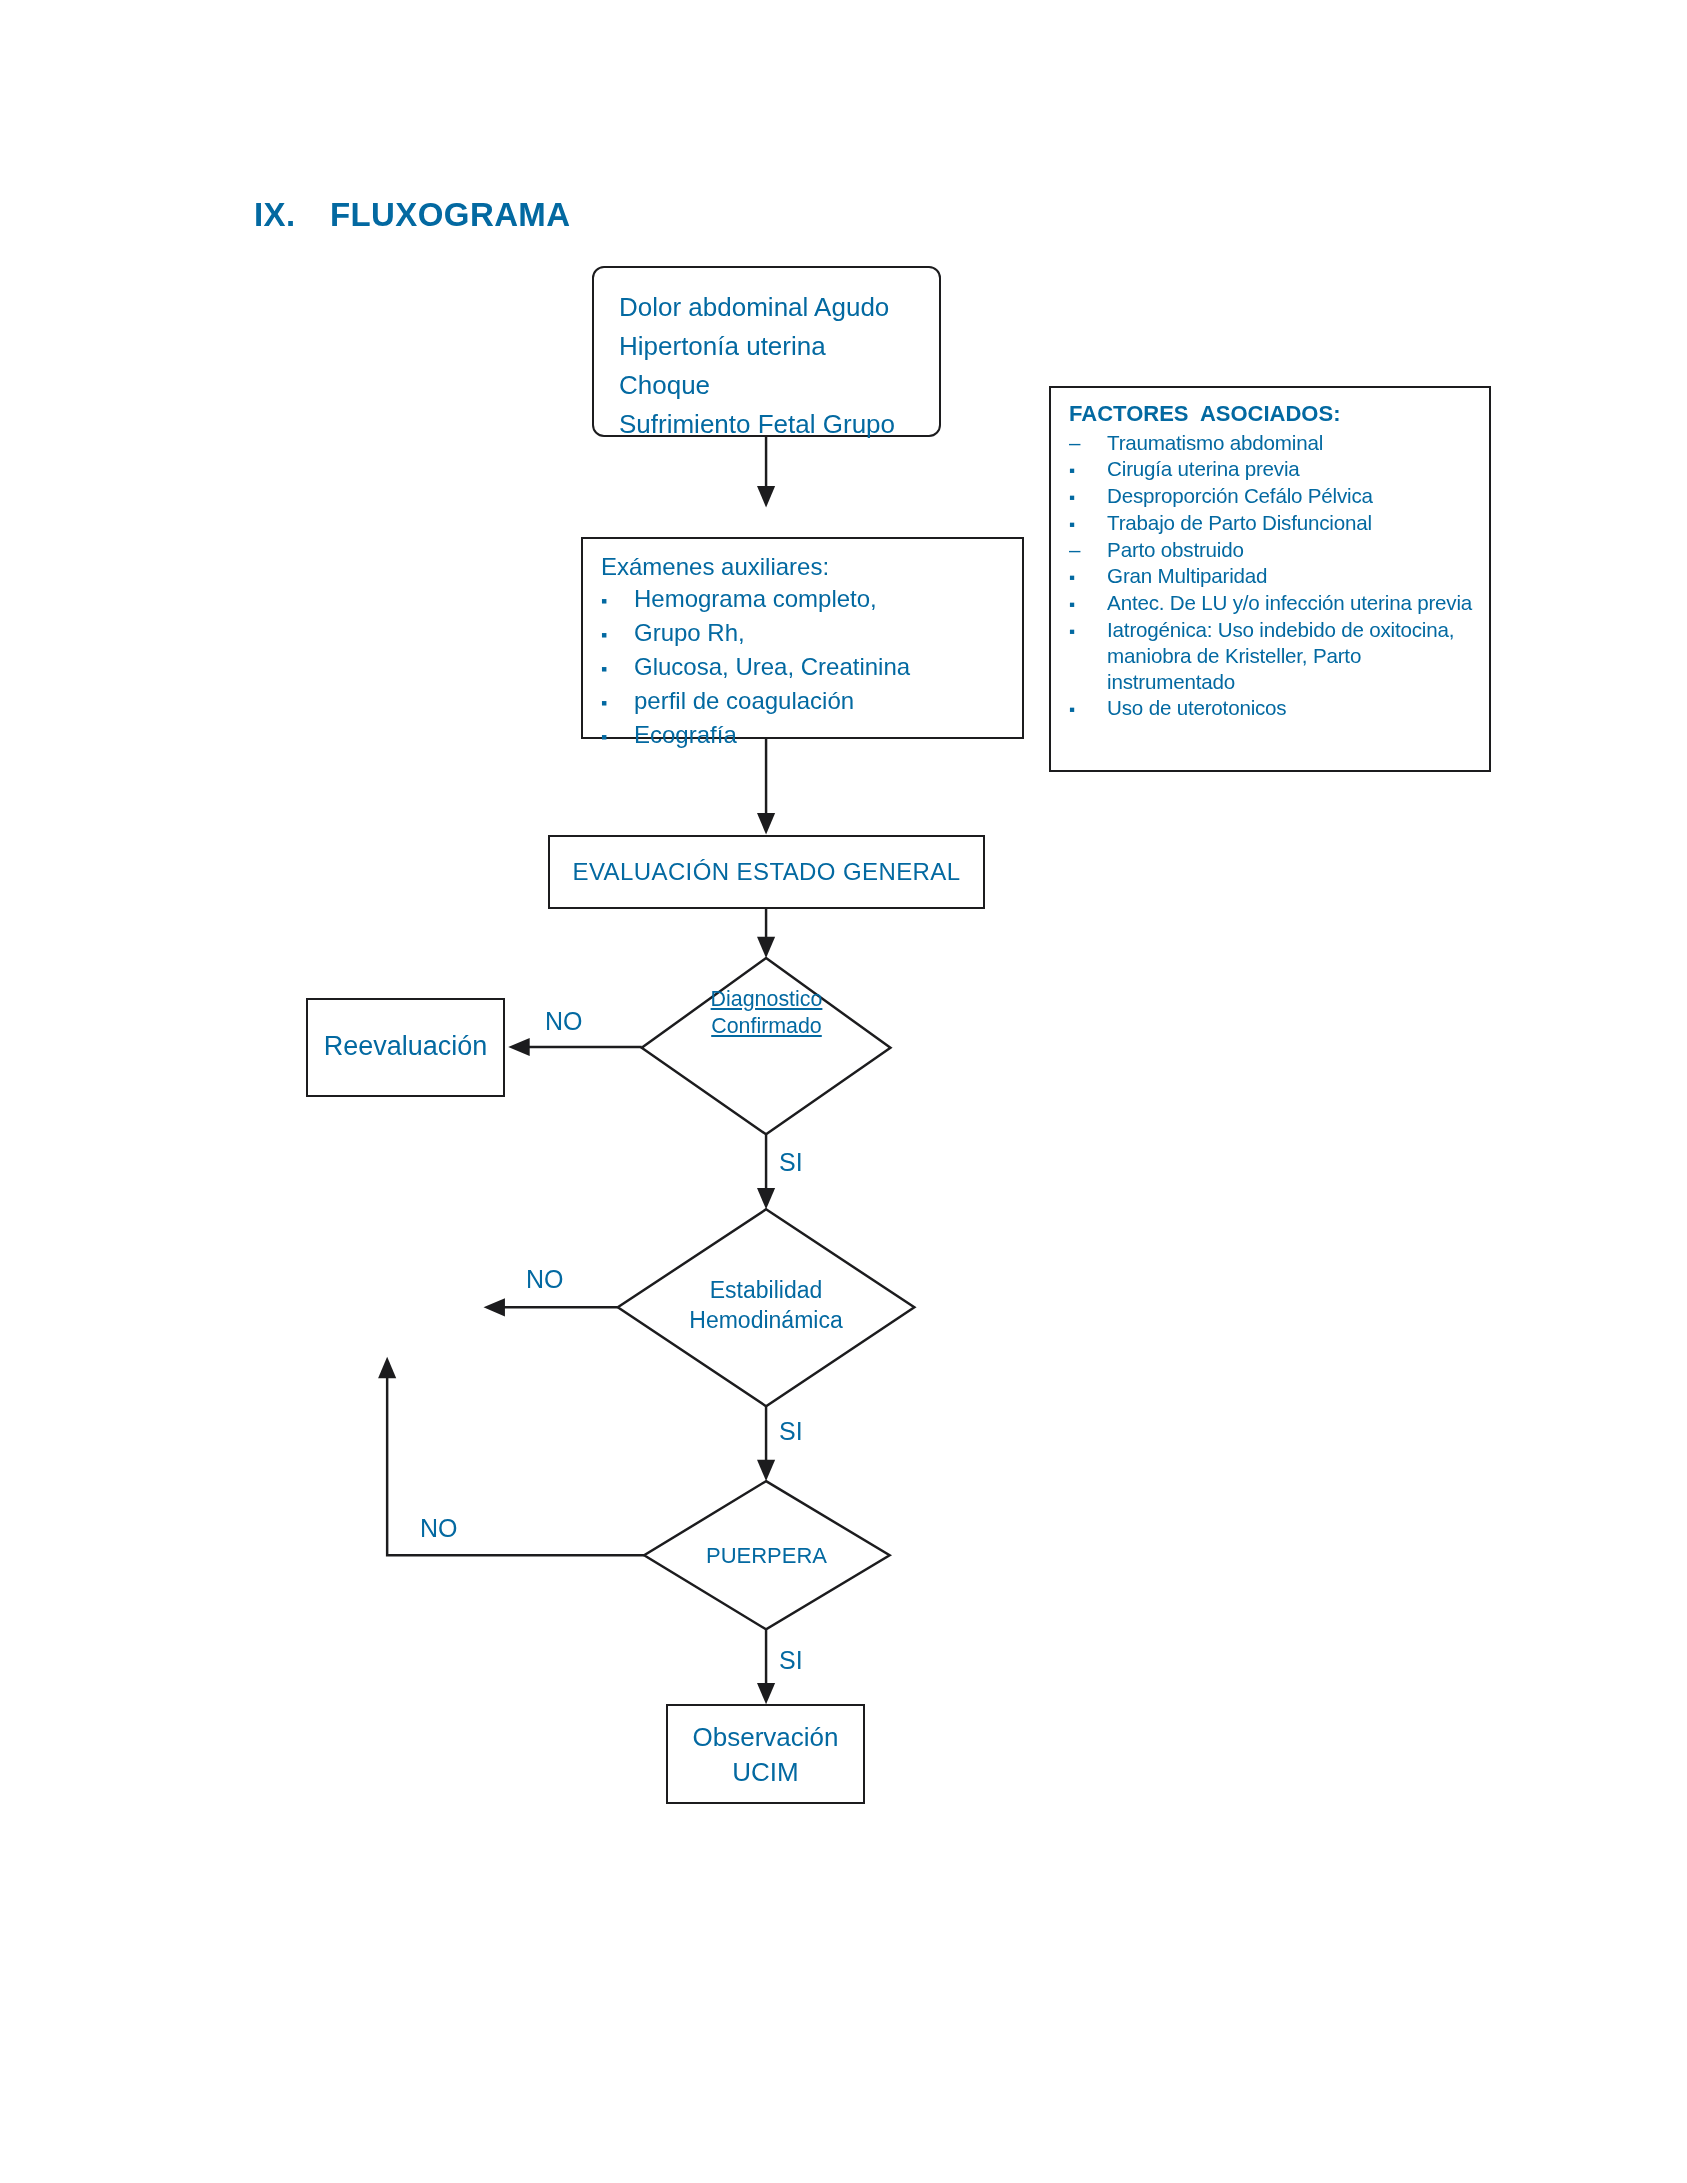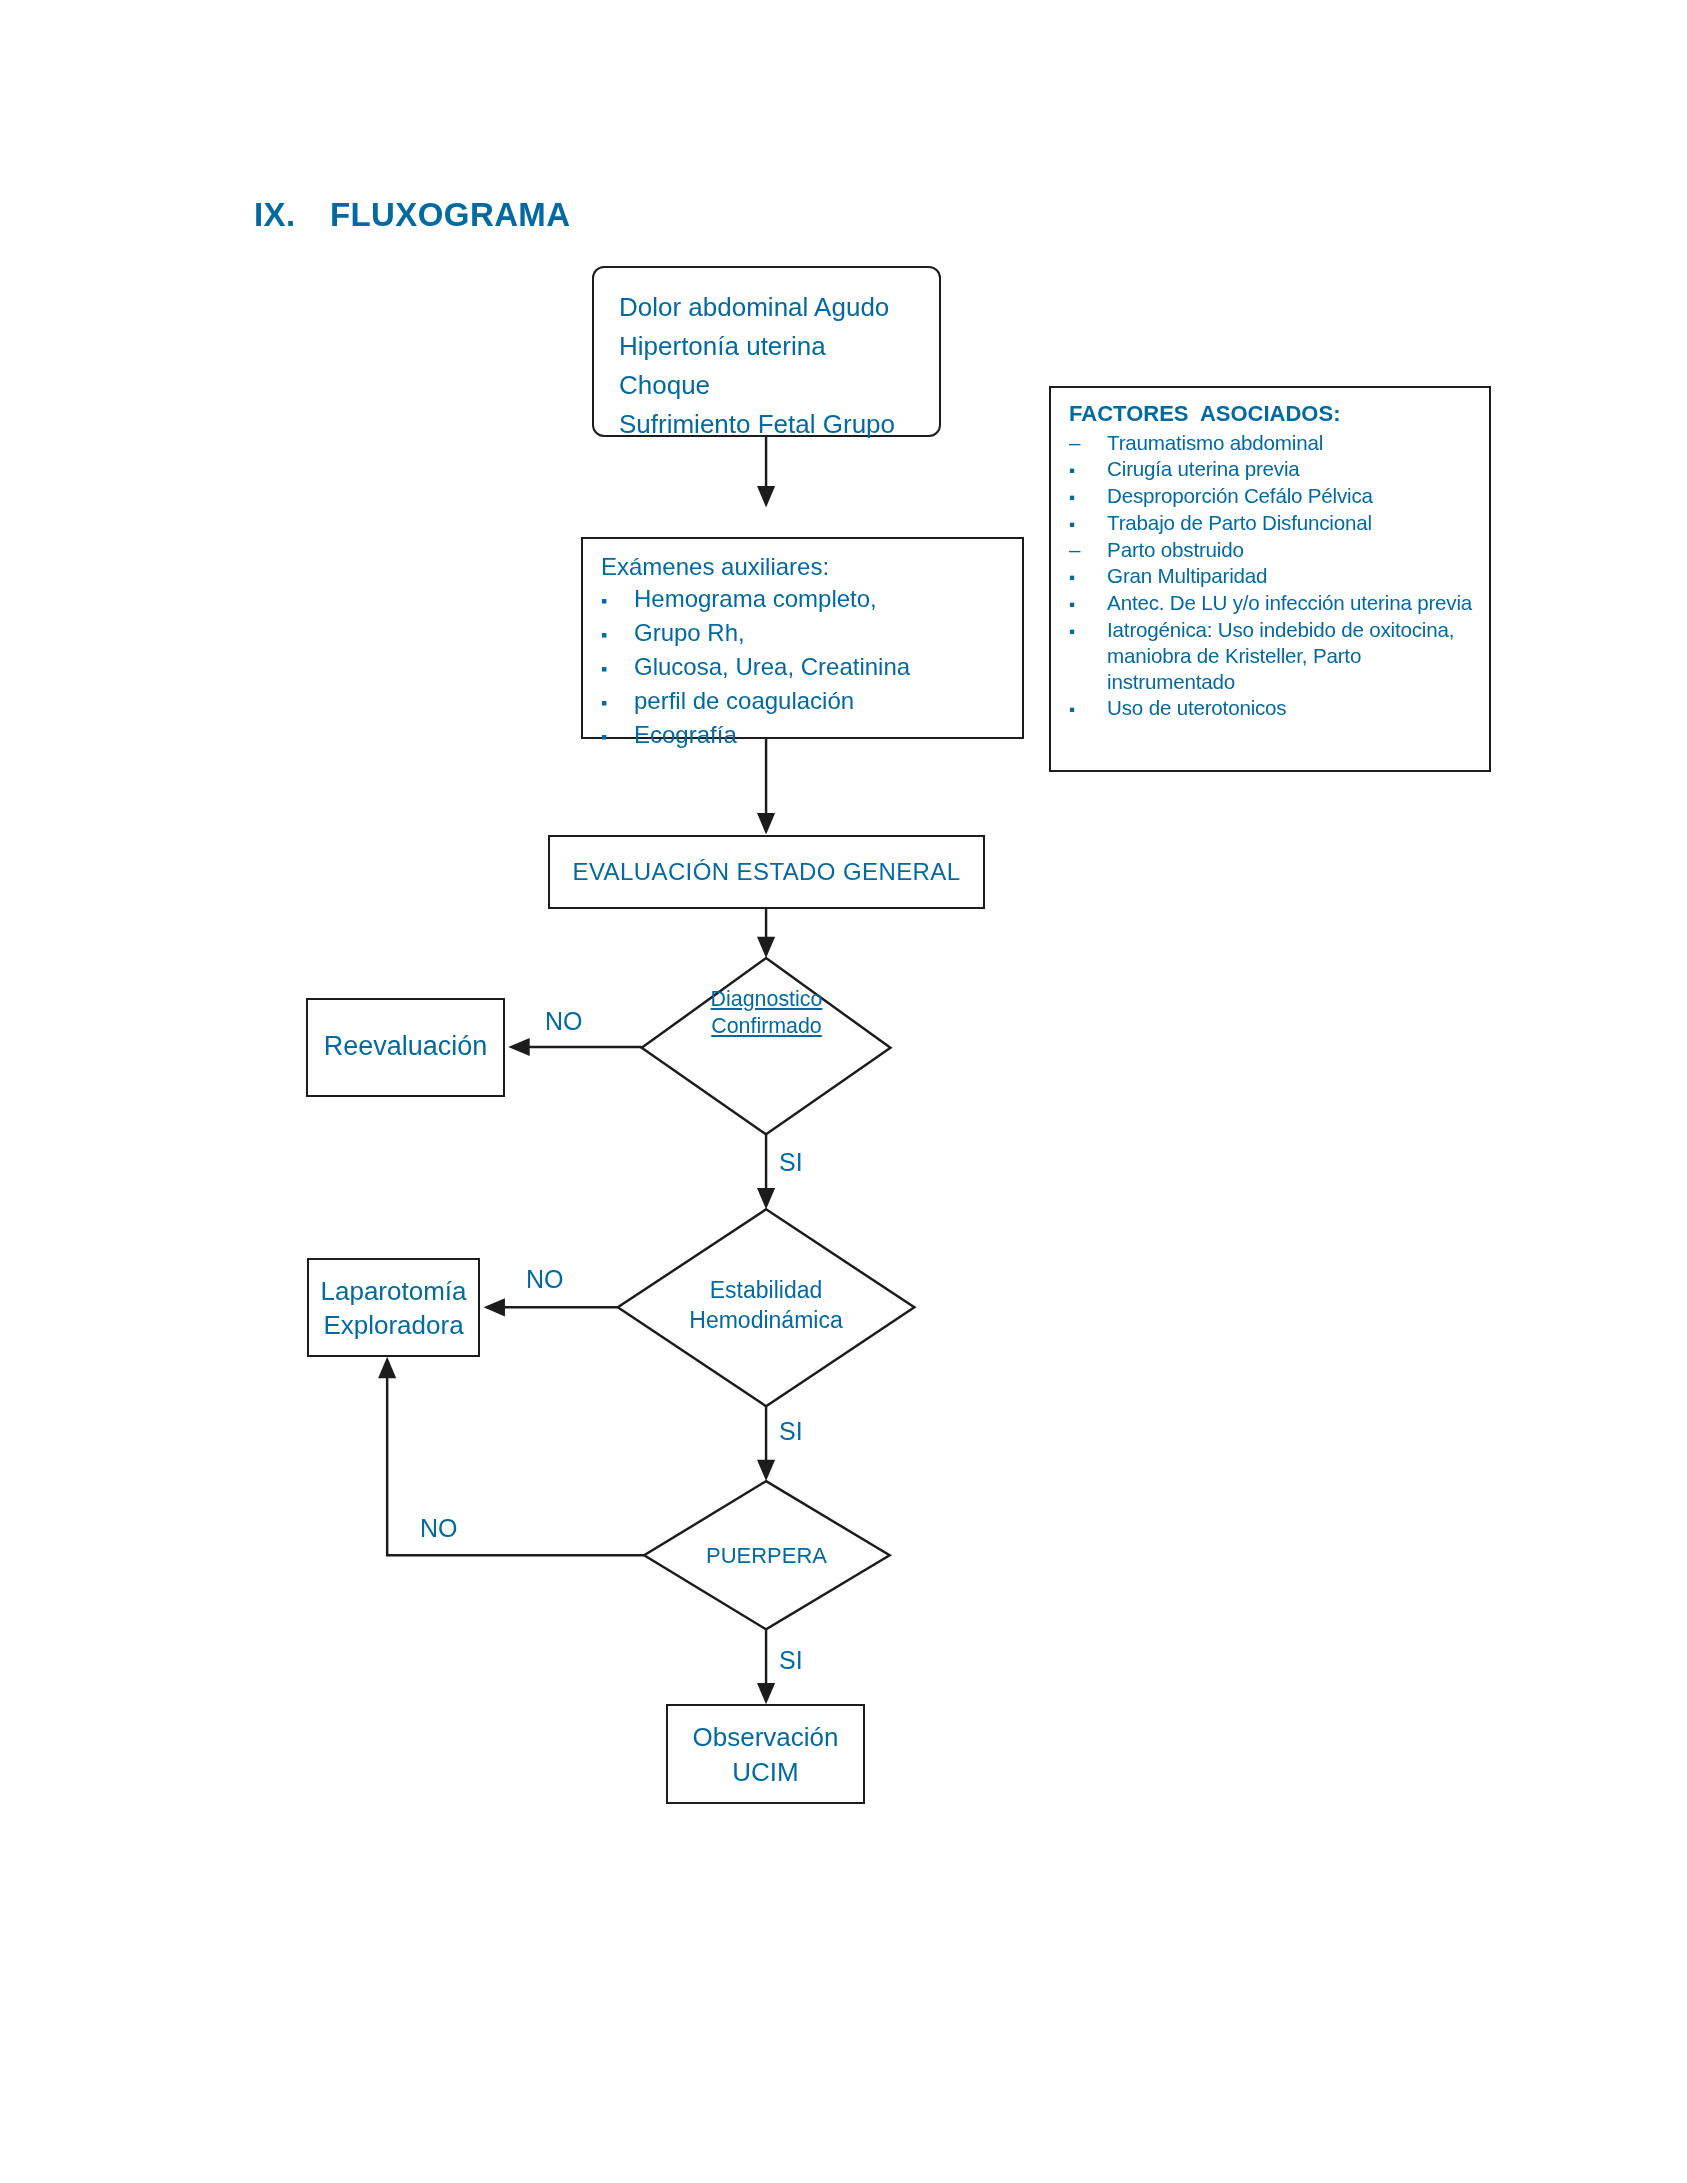--- a/index.html
+++ b/index.html
@@ -198,27 +198,20 @@
     <div>
 
     <div>Estabilidad</div>
         <div>Hemodinámica</div>
       </div>
   </div>
   <div class="abs dlabel dlabel-3">PUERPERA</div>
 
   <div class="abs node reevaluacion-box">Reevaluación</div>
 
-  <div class="abs node laparotomia-box">
-    <div>
-
-    <div>Laparotomía</div>
-        <div>Exploradora</div>
-      </div>
-  </div>
 
   <div class="abs node observacion-box">
     <div>
 
     <div>Observación</div>
         <div>UCIM</div>
       </div>
   </div>
 
   <div class="abs edge" style="left:545px;top:1007px;">NO</div>

